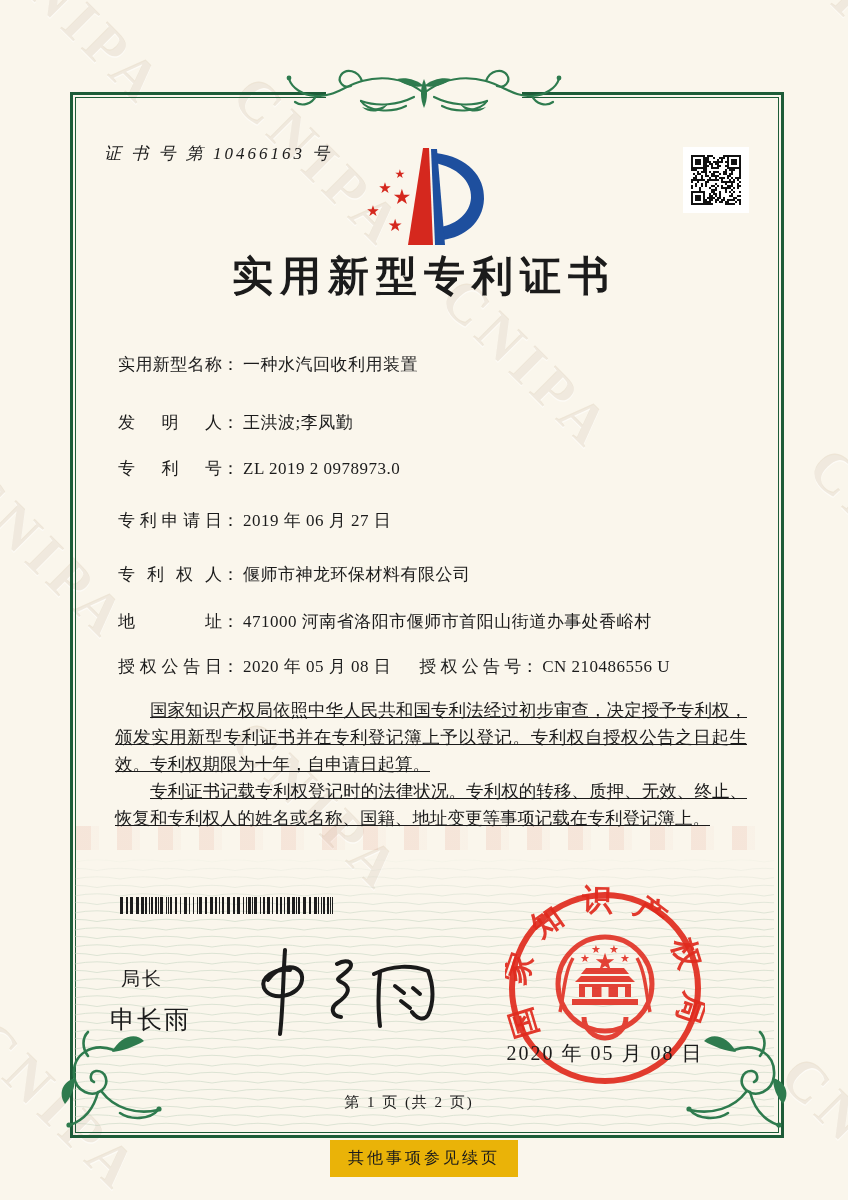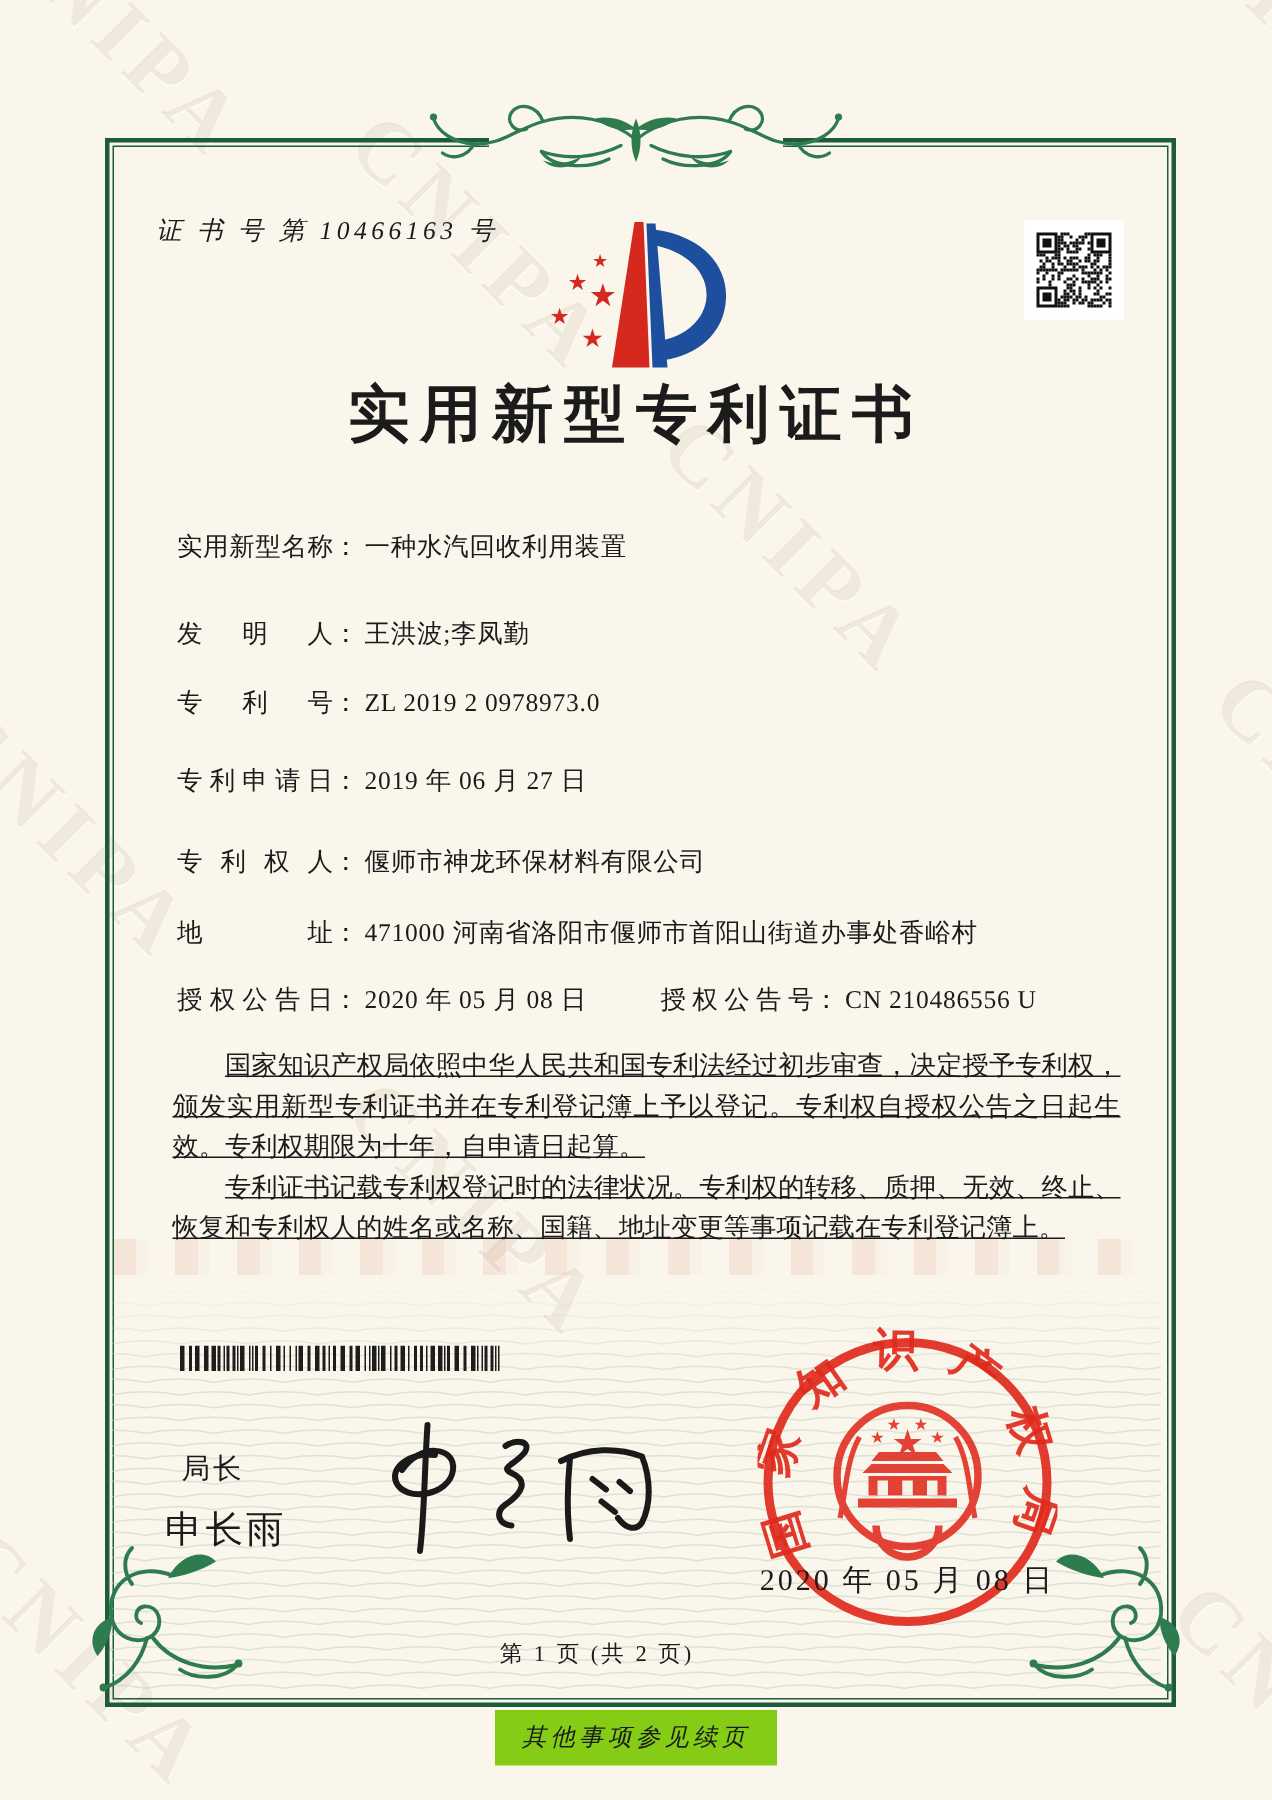--- a/index.html
+++ b/index.html
@@ -29,40 +29,40 @@
   .qr{position:absolute;left:683px;top:147px;width:66px;height:66px;background:#ffffff;z-index:2;}
   .title{position:absolute;left:0;top:249px;width:848px;text-align:center;font-size:41px;
          font-weight:bold;letter-spacing:7px;z-index:2;}
   
   .field{position:absolute;left:118px;font-size:17px;z-index:2;white-space:nowrap;}
   .field .lbl{display:inline-block;width:104px;text-align:justify;text-align-last:justify;
               vertical-align:top;}
   .field .colon{display:inline-block;}
   .field .val{display:inline-block;margin-left:4px;letter-spacing:0.5px;}
   .f0{top:353px}.f1{top:411px}.f2{top:457px}.f3{top:509px}.f4{top:563px}.f5{top:610px}.f6{top:655px}
-  .field .second{margin-left:49px;}
+  .field .second{margin-left:28px;}
   .field .lbl2{display:inline-block;width:102px;text-align:justify;text-align-last:justify;}
   
   .body-text{position:absolute;left:115px;top:697px;width:632px;font-size:17.5px;
              line-height:27px;text-align:justify;z-index:2;}
   .body-text p{margin:0;text-indent:2em;text-decoration:underline;}
   
   .barcode{position:absolute;left:120px;top:897px;z-index:2;}
   
   .sig-title{position:absolute;left:121px;top:966px;font-size:19px;letter-spacing:2px;z-index:2;text-align:right;}
   .sig-name{position:absolute;left:110px;top:1003px;font-size:25px;letter-spacing:2px;z-index:2;font-family:Liberation Serif, serif;}
   .sig-hand{position:absolute;left:240px;top:940px;z-index:2;}
   
   .seal{position:absolute;left:505px;top:884px;z-index:4;}
   
-  .pageno{position:absolute;left:0;top:1093px;width:796px;text-align:center;
+  .pageno{position:absolute;left:11px;top:1093px;width:796px;text-align:center;
           font-size:15px;letter-spacing:2px;z-index:2;}
   .note{position:absolute;left:0;top:1140px;width:848px;text-align:center;z-index:2;}
-  .note span{display:inline-block;background:#84cc16;padding:8px 18px;font-size:16px;
-             letter-spacing:3px;font-style:italic;}
+  .note span{display:inline-block;background:#eab308;padding:8px 18px;font-size:16px;
+             letter-spacing:3px;}
 </style>
 </head>
 <body>
 
 <div class="page">
 
   <span class="wm" style="left:-28px;top:-14px">CNIPA</span>
   <span class="wm" style="left:742px;top:-38px">CNIPA</span>
   <span class="wm" style="left:212px;top:128px">CNIPA</span>
   <span class="wm" style="left:420px;top:330px">CNIPA</span>

